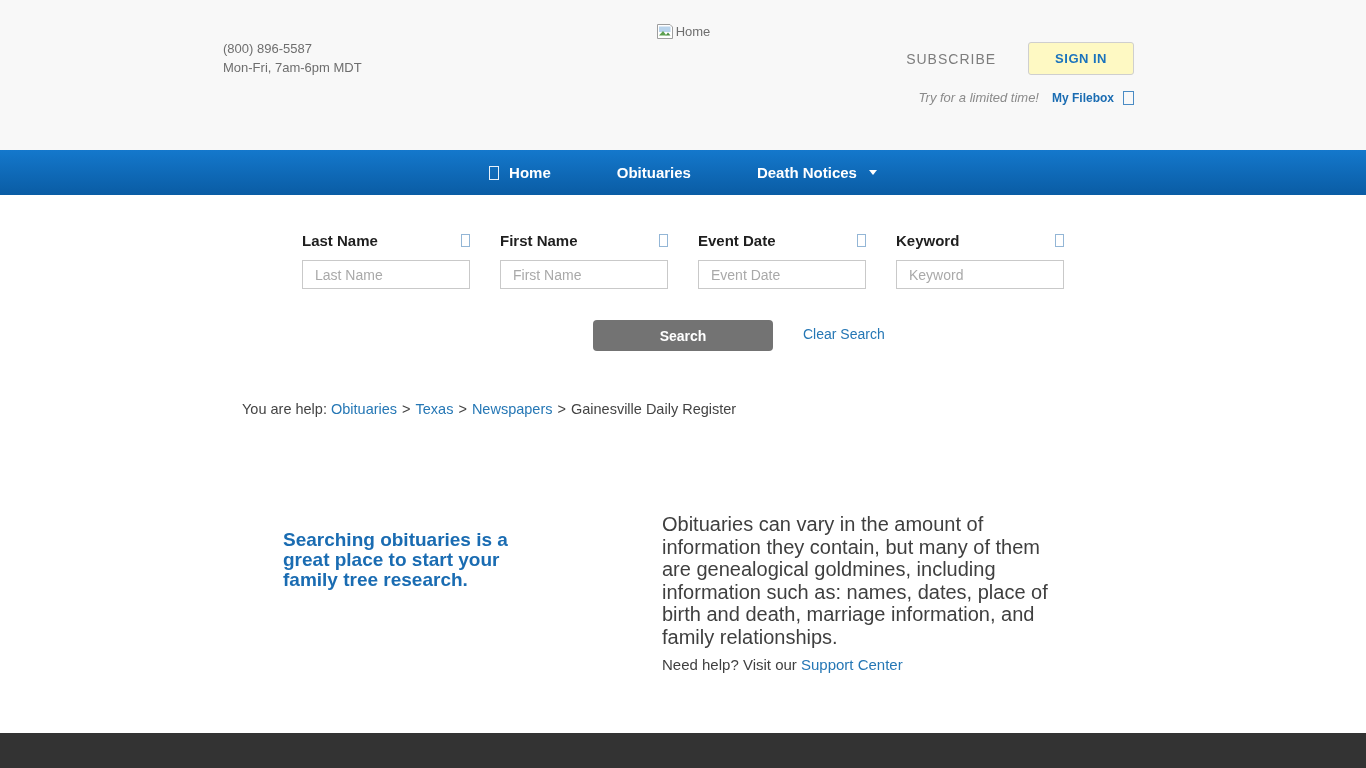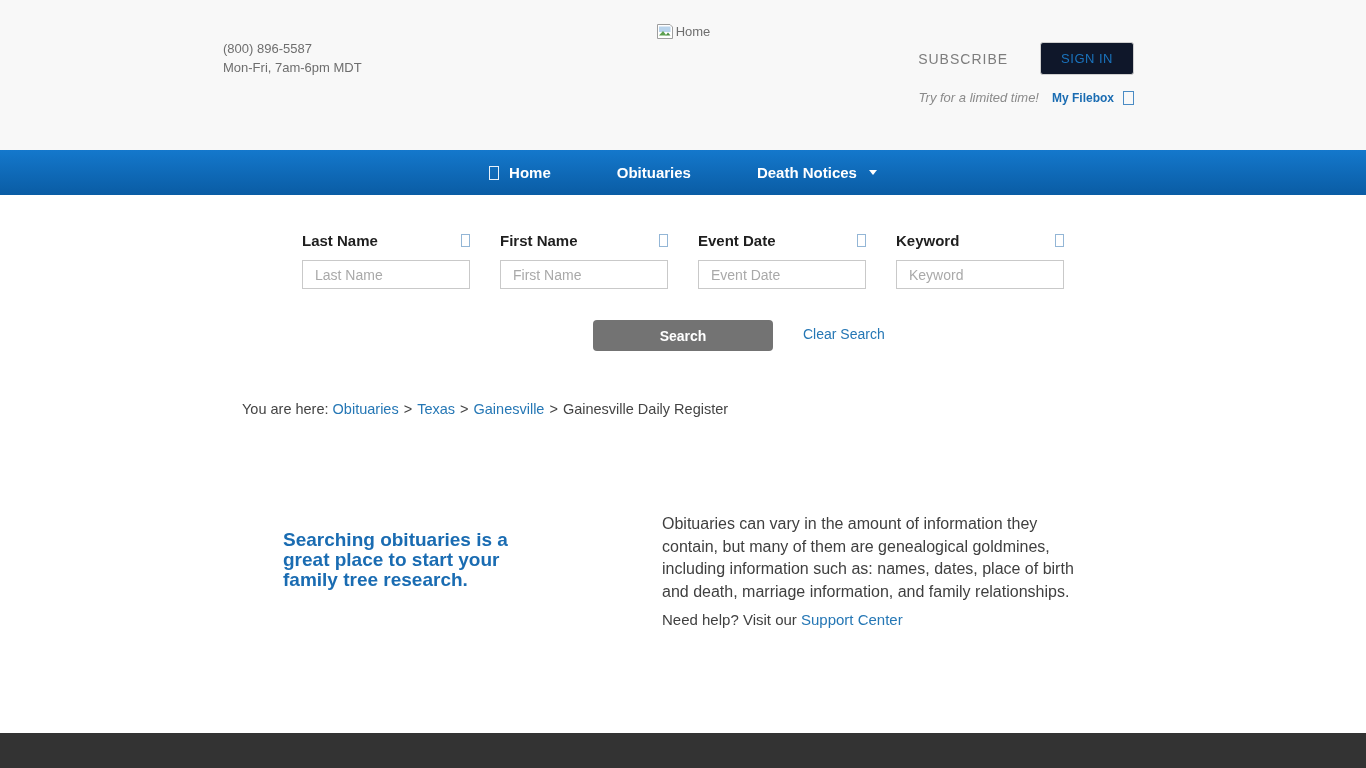--- a/index.html
+++ b/index.html
@@ -12,21 +12,21 @@
   .page { display: flex; flex-direction: column; min-height: 768px; }
 
   
   .header { background: #f8f8f8; height: 150px; }
   .header-inner { width: 1140px; margin: 0 auto; position: relative; height: 100%; }
   .contact { position: absolute; left: 110px; top: 39px; color: #6e6e6e; font-size: 13px; line-height: 19px; }
   .logo { position: absolute; left: 0; right: 0; top: 24px; display: flex; justify-content: center; align-items: flex-start; gap: 2px; color: #6e6e6e; font-size: 13px; }
   .header-right { position: absolute; right: 119px; top: 42px; }
   .subscribe-row { display: flex; align-items: center; justify-content: flex-end; gap: 32px; }
   .subscribe-label { color: #7d7d7d; font-size: 14px; letter-spacing: 1px; }
-  .signin-btn { background: #0f172a; border: 1px solid #cfcfcf; border-radius: 3px; padding: 8px 20px; color: #1a73bd; font-weight: normal; font-size: 13px; letter-spacing: 0.5px; cursor: pointer; font-family: inherit; }
+  .signin-btn { background: #fef9c3; border: 1px solid #cfcfcf; border-radius: 3px; padding: 8px 26px; color: #1a73bd; font-weight: bold; font-size: 13px; letter-spacing: 0.5px; cursor: pointer; font-family: inherit; }
   .promo-row { margin-top: 15px; display: flex; align-items: center; justify-content: flex-end; gap: 13px; }
   .promo-text { color: #8a8a8a; font-style: italic; font-size: 13px; }
   .filebox-link { color: #1a6cb2; font-weight: bold; font-size: 12px; text-decoration: none; display: flex; align-items: center; gap: 9px; cursor: pointer; }
   .tofu-box-blue { display: inline-block; width: 11px; height: 14px; border: 1px solid #4a8bc4; }
   .tofu-box-light { display: inline-block; width: 9px; height: 13px; border: 1px solid #93b6d6; }
   .tofu-box-white { display: inline-block; width: 10px; height: 14px; border: 1px solid #e8f1fa; }
 
   
   .nav { height: 45px; background: linear-gradient(#1478cc, #0a5ca4); }
   .nav-inner { height: 100%; display: flex; justify-content: center; align-items: stretch; }
@@ -48,21 +48,21 @@
   
   .breadcrumb { width: 1140px; margin: 50px auto 0; padding-left: 129px; font-size: 14.5px; color: #444; }
   .breadcrumb a { color: #2577b5; text-decoration: none; cursor: pointer; }
   .crumb-sep { margin: 0 5px; }
 
   
   .content { width: 1140px; margin: 96px auto 0; display: flex; }
   .content-left { margin-left: 170px; width: 250px; padding-top: 17px; }
   .content-heading { color: #1a6cb2; font-size: 19px; font-weight: bold; line-height: 20px; }
   .content-right { margin-left: 129px; width: 412px; }
-  .content-paragraph { font-size: 16px; line-height: 22.5px; color: #3f3f3f; }
+  .content-paragraph { font-size: 20px; line-height: 22.5px; color: #3f3f3f; }
   .help-line { margin-top: 8px; font-size: 15px; color: #3f3f3f; }
   .help-line a { color: #2577b5; text-decoration: none; cursor: pointer; }
 
   
   .footer { margin-top: auto; height: 35px; background: #333333; }
 
   
   .broken-img { width: 18px; height: 17px; margin-top: -1px; }
 </style>
 </head>
@@ -150,22 +150,22 @@
         <input type="text" placeholder="Keyword" style="">
       </div>
     </div>
     <div class="button-row">
       <button class="search-btn">Search</button>
       <a class="clear-link">Clear Search</a>
     </div>
   </section>
 
   <div class="breadcrumb">
-    <span>You are here:</span>
-    <a>Obituaries</a><span class="crumb-sep">&gt;</span><a>Texas</a><span class="crumb-sep">&gt;</span><a>Gainesville</a><span class="crumb-sep">&gt;</span><span>Gainesville Daily Register</span>
+    <span>You are help:</span>
+    <a>Obituaries</a><span class="crumb-sep">&gt;</span><a>Texas</a><span class="crumb-sep">&gt;</span><a>Newspapers</a><span class="crumb-sep">&gt;</span><span>Gainesville Daily Register</span>
   </div>
 
   <section class="content">
     <div class="content-left">
       <h2 class="content-heading">Searching obituaries is a great place to start your family tree research.</h2>
     </div>
     <div class="content-right">
       <p class="content-paragraph">Obituaries can vary in the amount of information they contain, but many of them are genealogical goldmines, including information such as: names, dates, place of birth and death, marriage information, and family relationships.</p>
       <p class="help-line">
         <span>Need help? Visit our</span>

